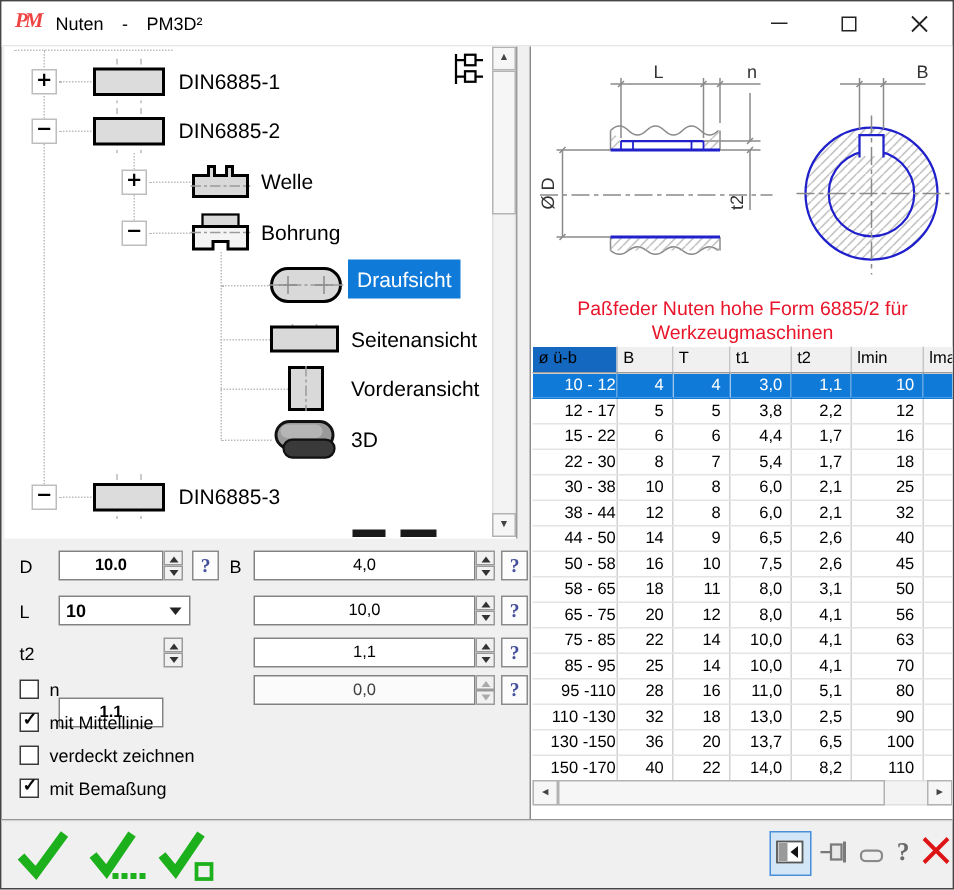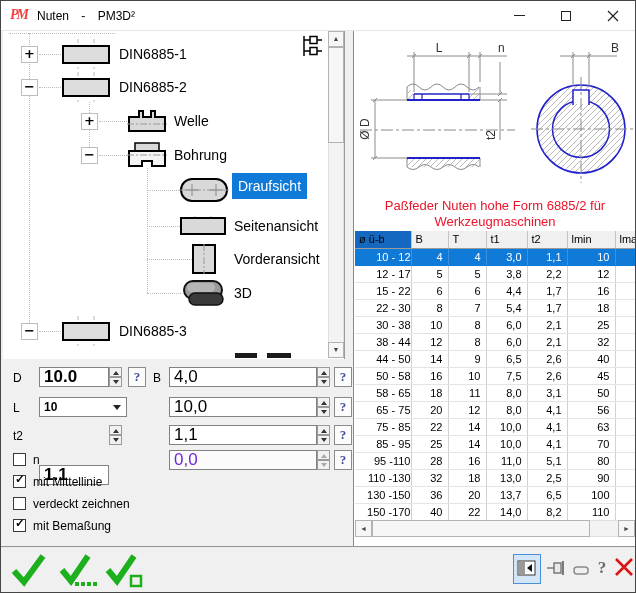--- a/index.html
+++ b/index.html
@@ -28,24 +28,24 @@
   .ticon{position:absolute}
 
   
   .sbtrack{position:absolute;background:#f3f3f3;border:1px solid #e0e0e0}
   .sbbtn{position:absolute;background:#f6f6f6;border:1px solid #b3b3b3;color:#444;
          font-size:7px;line-height:13px;text-align:center}
   .sbthumb{position:absolute;background:#f6f6f6;border:1px solid #b3b3b3}
 
   
   .flabel{position:absolute;font-size:12px}
-  .field{position:absolute;height:20px;background:#fff;border:1px solid #828282;font-size:17px;
-         text-align:left;padding:0 4px;font-family:"Liberation Sans",sans-serif;color:#000}
+  .field{position:absolute;height:20px;background:#fff;border:1px solid #828282;font-size:11px;
+         text-align:center;padding:0 4px;font-family:"Liberation Sans",sans-serif;color:#000}
   .field.bold{font-weight:bold}
-  .field.dis{color:#6d28d9;background:#fbfbfb}
+  .field.dis{color:#404040;background:#fbfbfb}
   .combo{position:absolute;height:20px;background:#fff;border:1px solid #828282}
   .combo .val{position:absolute;left:4px;top:2px;font-size:12px;font-weight:bold}
   .combo .arrow{position:absolute;right:1px;top:1px;width:16px;height:16px;background:#fff;border:none}
   .combo .arrow::after{content:"";position:absolute;left:4px;top:6px;border-left:4px solid transparent;
         border-right:4px solid transparent;border-top:5px solid #222}
   .spin{position:absolute;width:13px;height:20px}
   .spin div{position:relative;width:13px;height:10px;background:#f1f1f1;border:1px solid #9a9a9a}
   .spin div::after{content:"";position:absolute;left:3px}
   .spin .up::after{top:3px;border-left:3px solid transparent;border-right:3px solid transparent;border-bottom:4px solid #333}
   .spin .dn::after{top:2px;border-left:3px solid transparent;border-right:3px solid transparent;border-top:4px solid #333}

